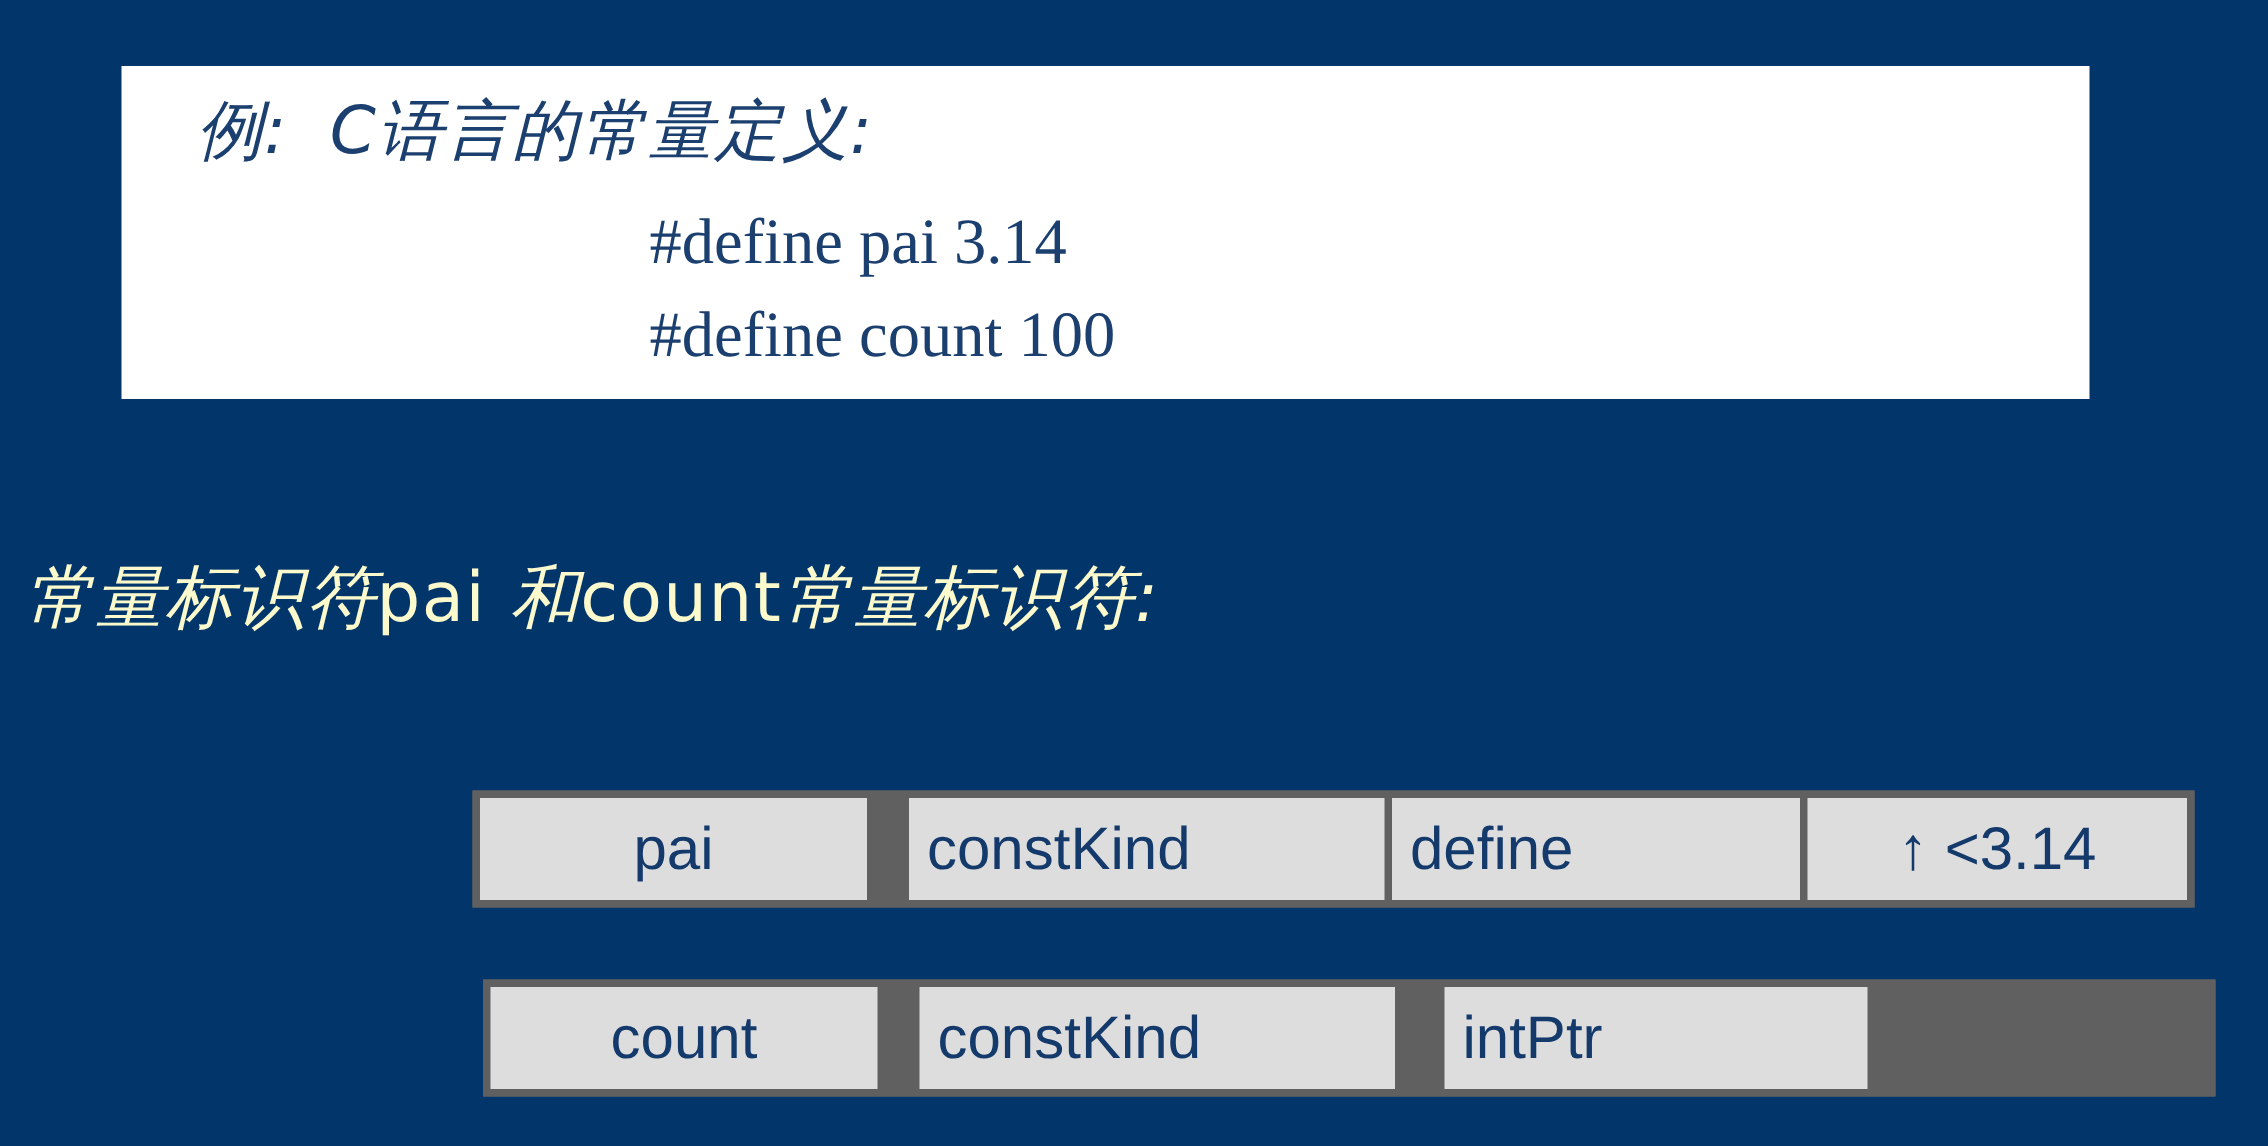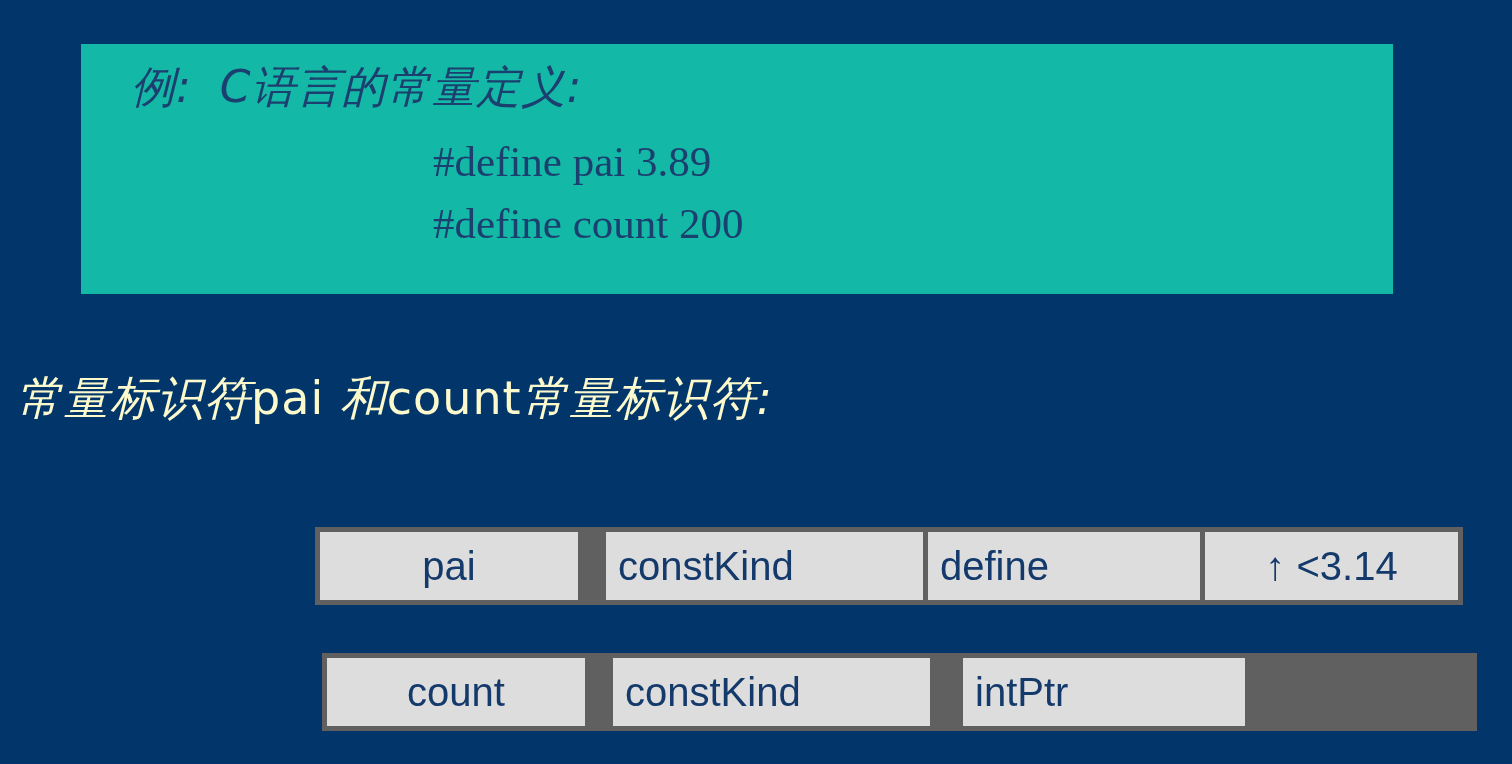--- a/index.html
+++ b/index.html
@@ -22,22 +22,22 @@
     height: 764px;
     background: #02366b;
   }
 
   
   .example-box {
     position: absolute;
     left: 81px;
     top: 44px;
     width: 1312px;
-    height: 250px;
-    background: #14b8a6;
+    height: 222px;
+    background: #ffffff;
     box-sizing: border-box;
   }
   .example-line-1 {
     position: absolute;
     left: 50px;
     top: 14px;
     font-family: "DejaVu Serif", serif;
     font-style: italic;
     font-size: 44px;
     color: #1b3f6e;
@@ -145,22 +145,22 @@
 </style>
 </head>
 <body>
 
 <div id="slide">
 
   <div class="example-box">
     <div class="example-line-1">
       <span class="cjk">例:</span><span class="gap"></span><span class="cjk">C语言的常量定义:</span>
     </div>
-    <div class="define-line l1">#define pai 3.89</div>
-    <div class="define-line l2">#define count 200</div>
+    <div class="define-line l1">#define pai 3.14</div>
+    <div class="define-line l2">#define count 100</div>
   </div>
 
   <div class="heading">
     <span class="cjk">常量标识符</span><span class="latin">pai</span><span class="latin">&nbsp;</span><span class="cjk">和</span><span class="latin">count</span><span class="cjk">常量标识符:</span>
   </div>
 
   <div class="rec-table row1">
     <div class="cell c-name">pai</div>
     <div class="cell c-kind">constKind</div>
     <div class="cell c-ptr">define</div>

